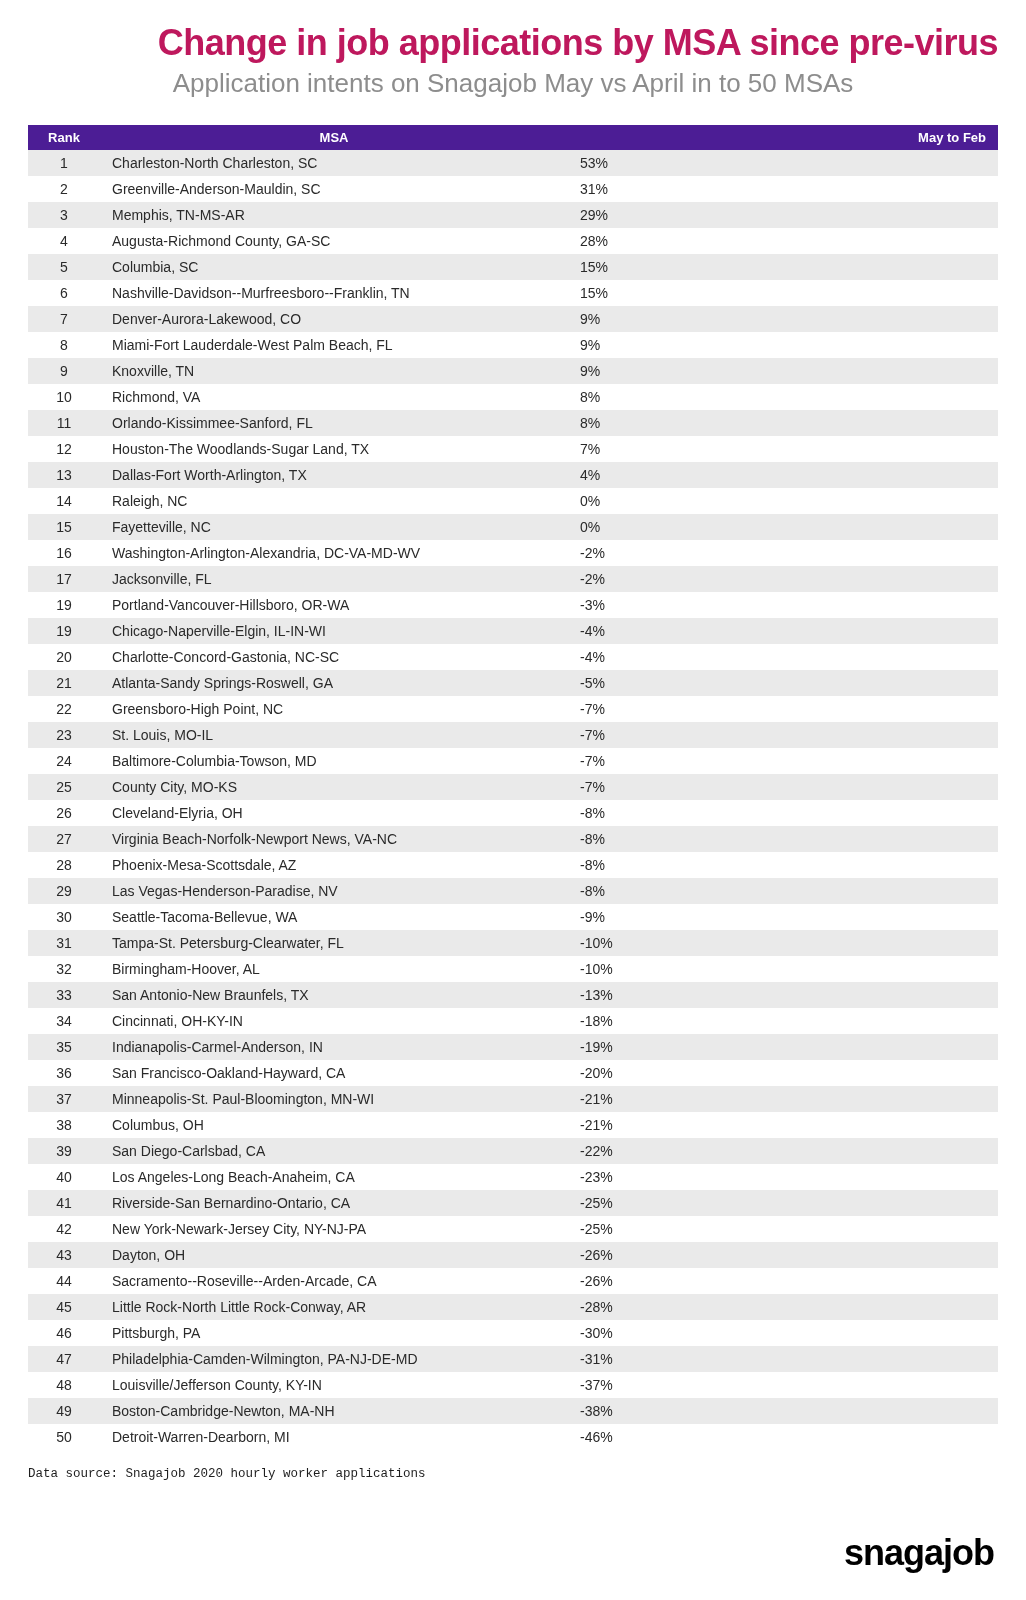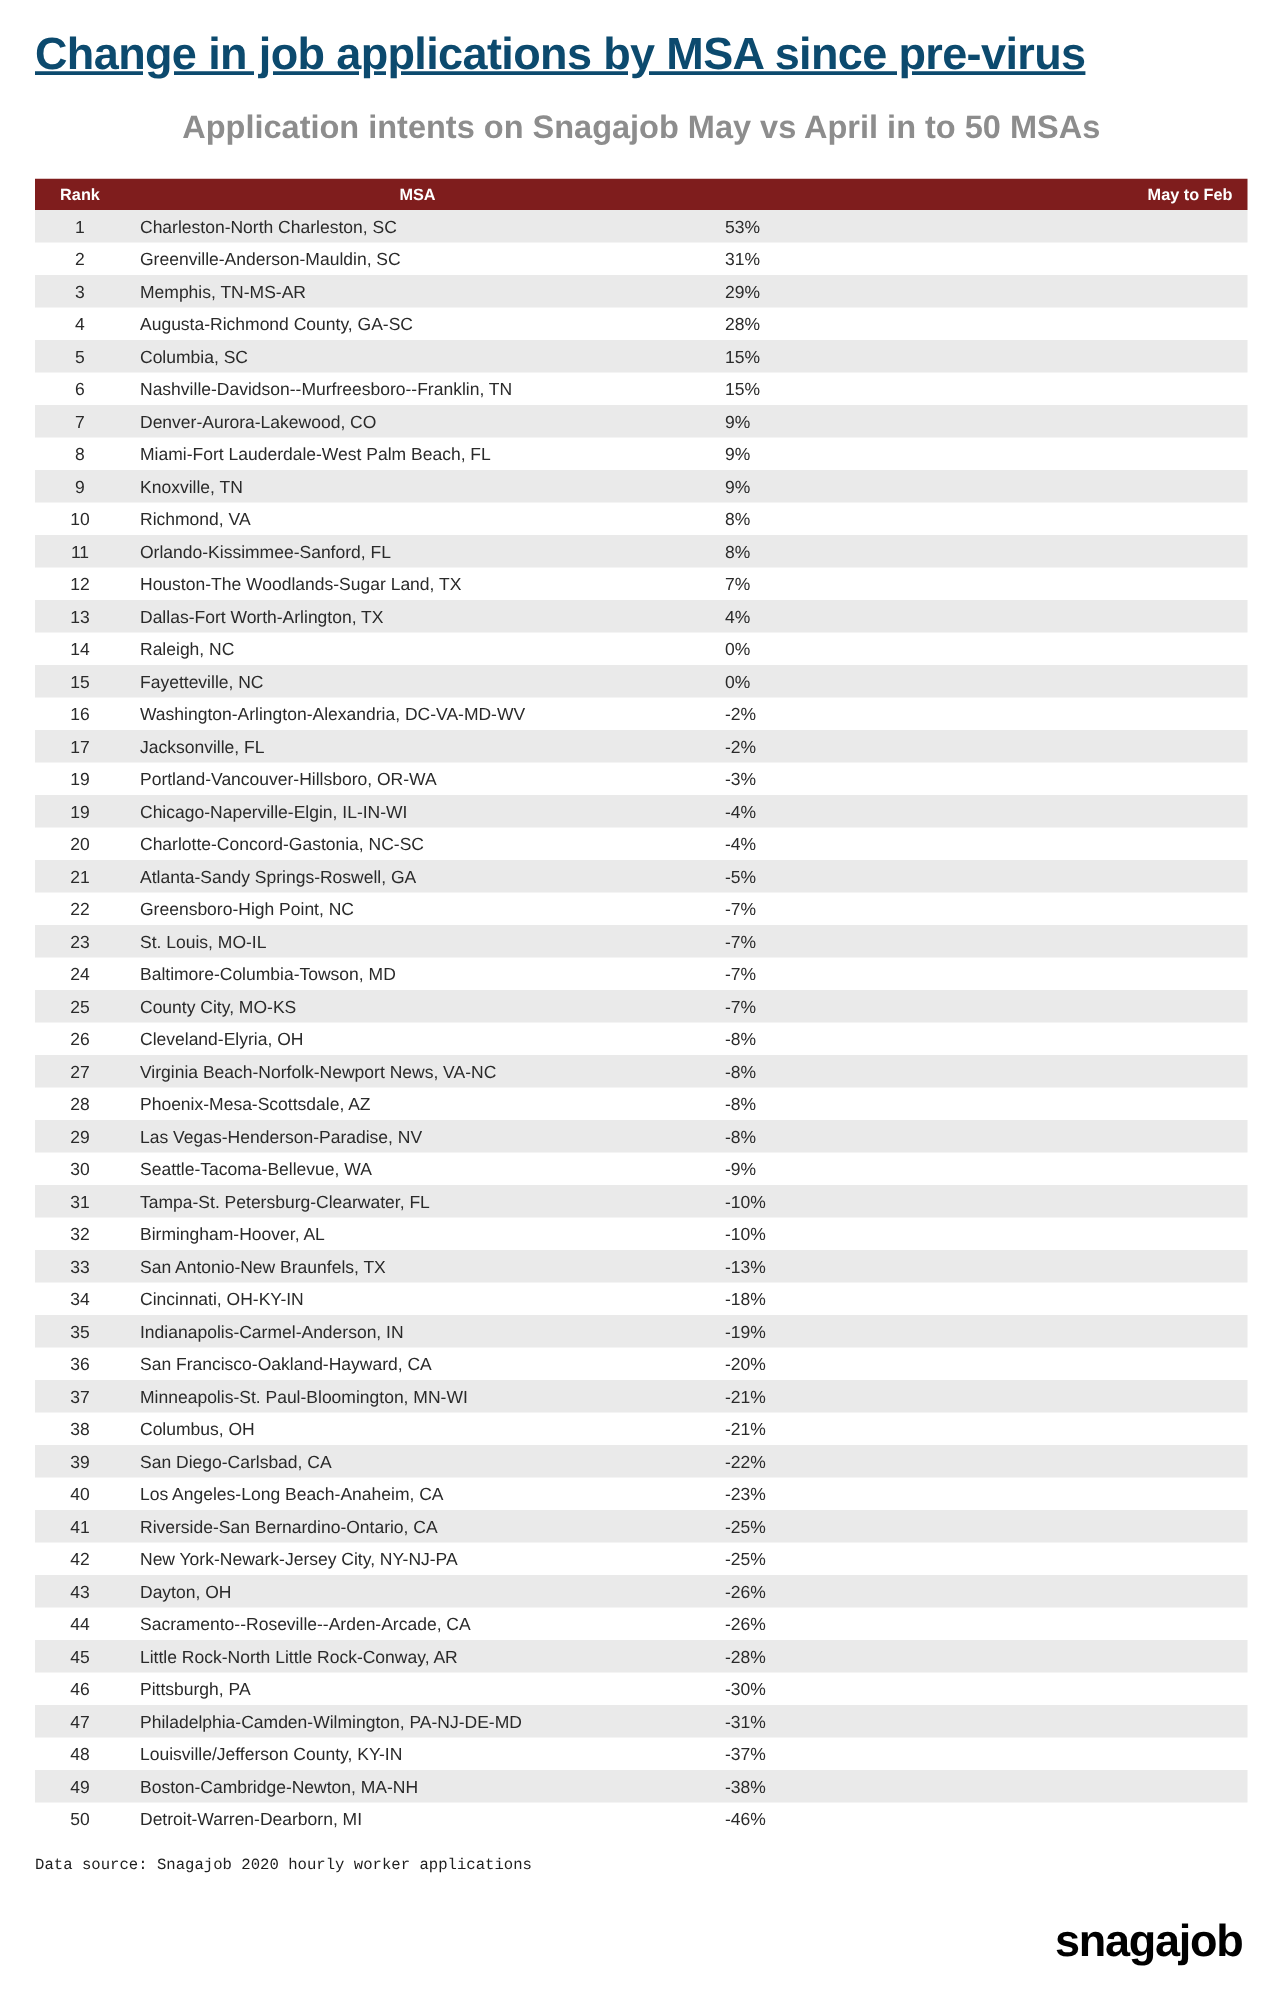--- a/index.html
+++ b/index.html
@@ -8,40 +8,39 @@
     width: 1026px;
     height: 1600px;
     font-family: "Liberation Sans", sans-serif;
     position: relative;
     overflow: hidden;
   }
   .page { padding: 22px 28px 0 28px; }
   .title {
     font-size: 36px;
     font-weight: 700;
-    text-align: left;
-    color: #0c4a6e;
+    text-align: right;
+    color: #be185d;
     letter-spacing: -0.5px;
-    text-decoration: underline;
   }
   .subtitle {
     font-size: 26px;
-    font-weight: 700;
+    font-weight: 400;
     text-align: center;
     color: #8d8d8d;
-    margin-top: 22px;
+    margin-top: 4px;
   }
   table.msa-table {
     width: 100%;
     border-collapse: collapse;
     margin-top: 26px;
     table-layout: fixed;
   }
   thead th {
-    background: #7f1d1d;
+    background: #4c1d95;
     color: #ffffff;
     font-size: 13px;
     font-weight: 700;
     padding: 5px 12px;
     height: 23px;
   }
   th.col-rank { width: 72px; text-align: center; padding-left: 6px; padding-right: 6px; }
   th.col-msa  { text-align: center; }
   th.col-val  { width: 430px; text-align: right; }
   tbody td {

